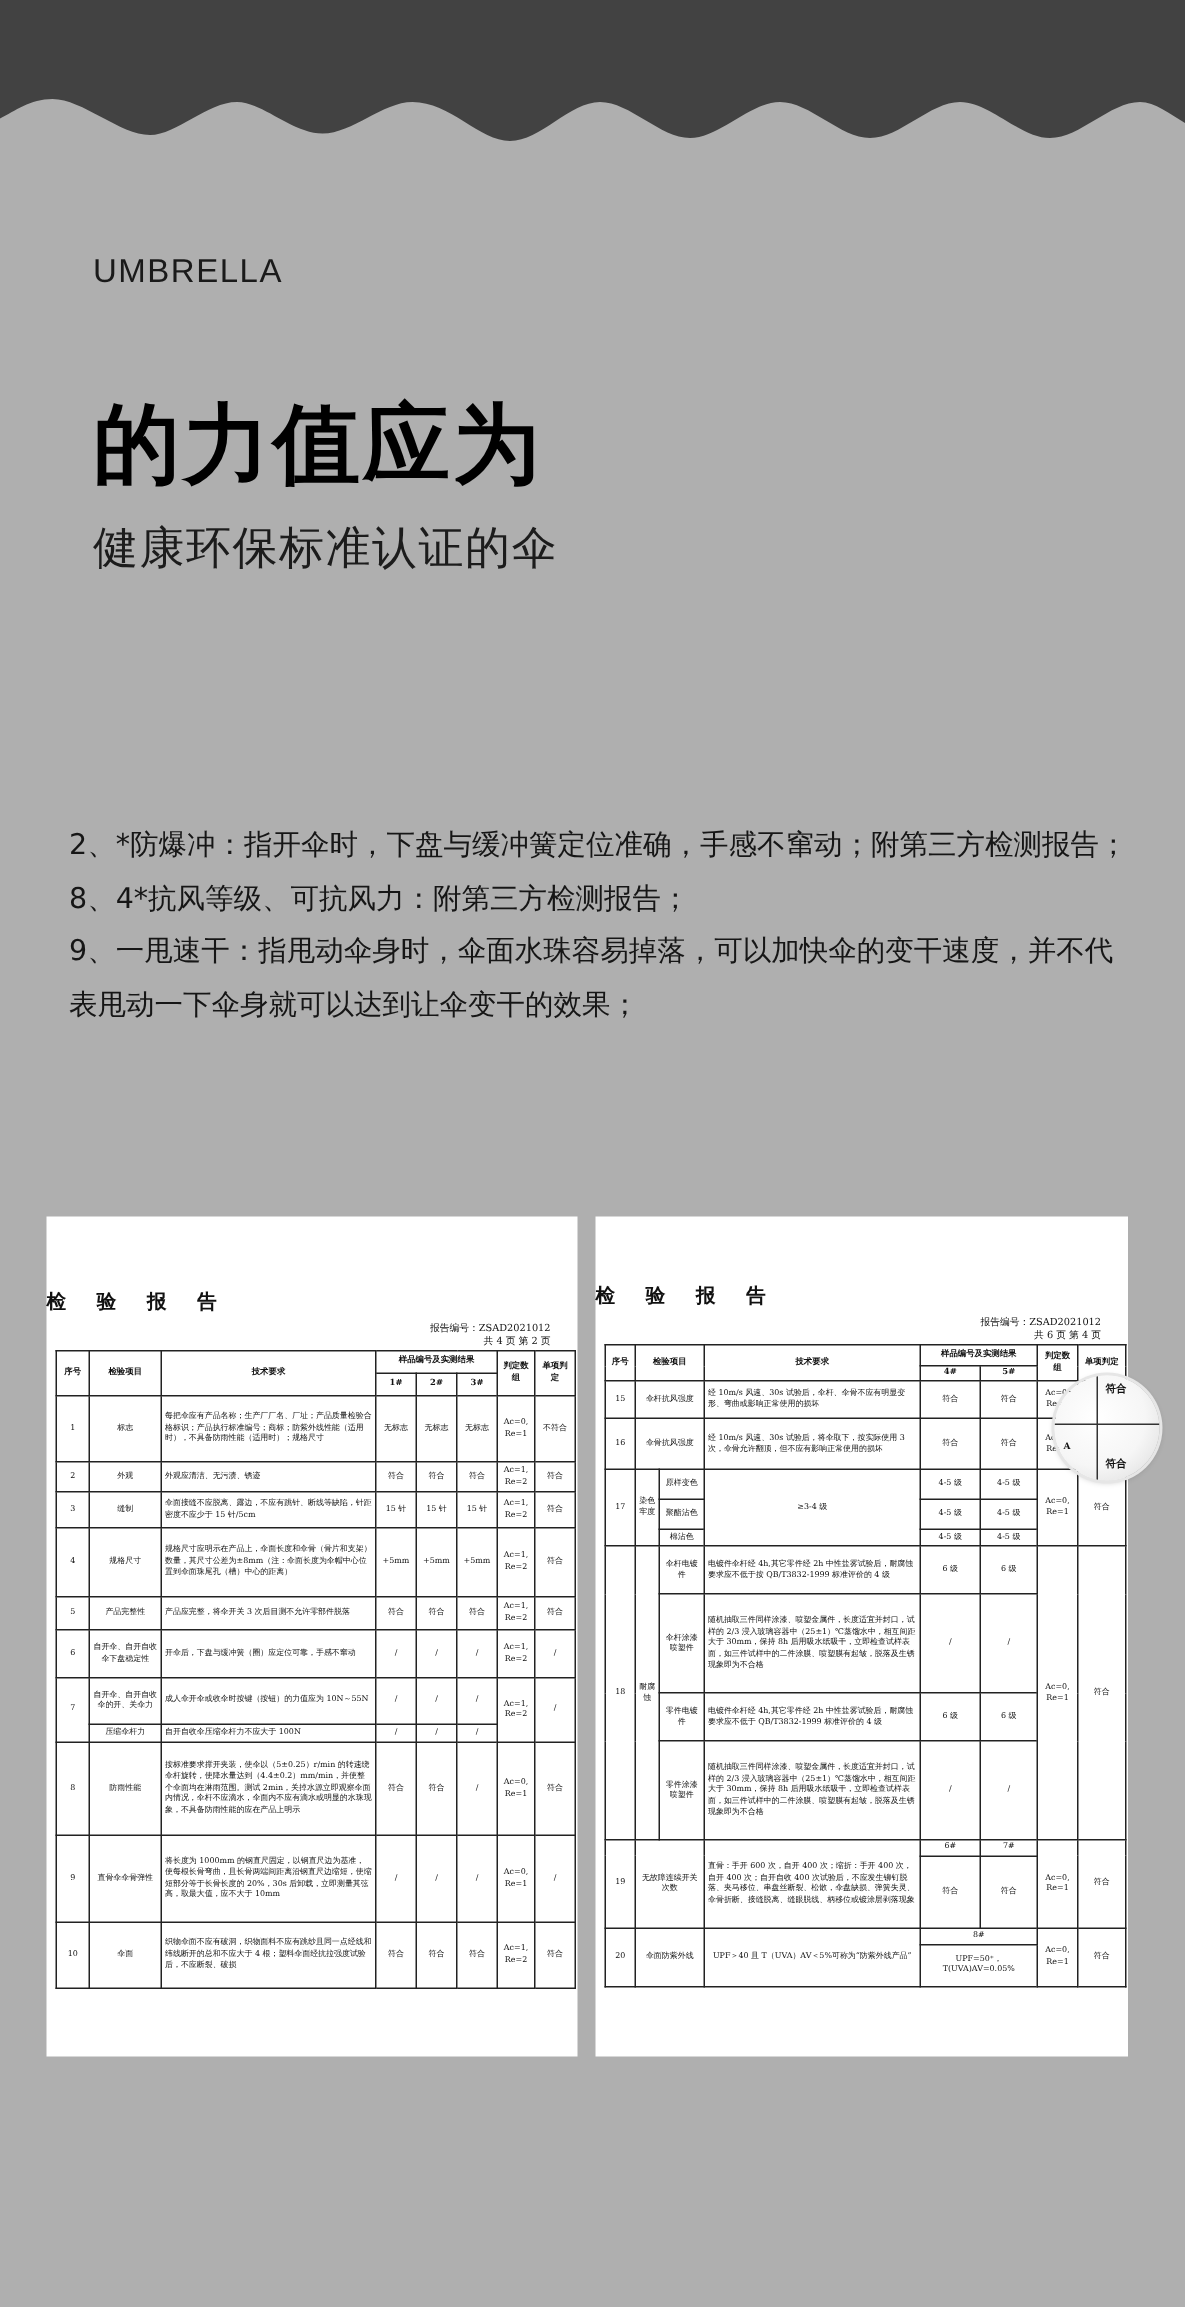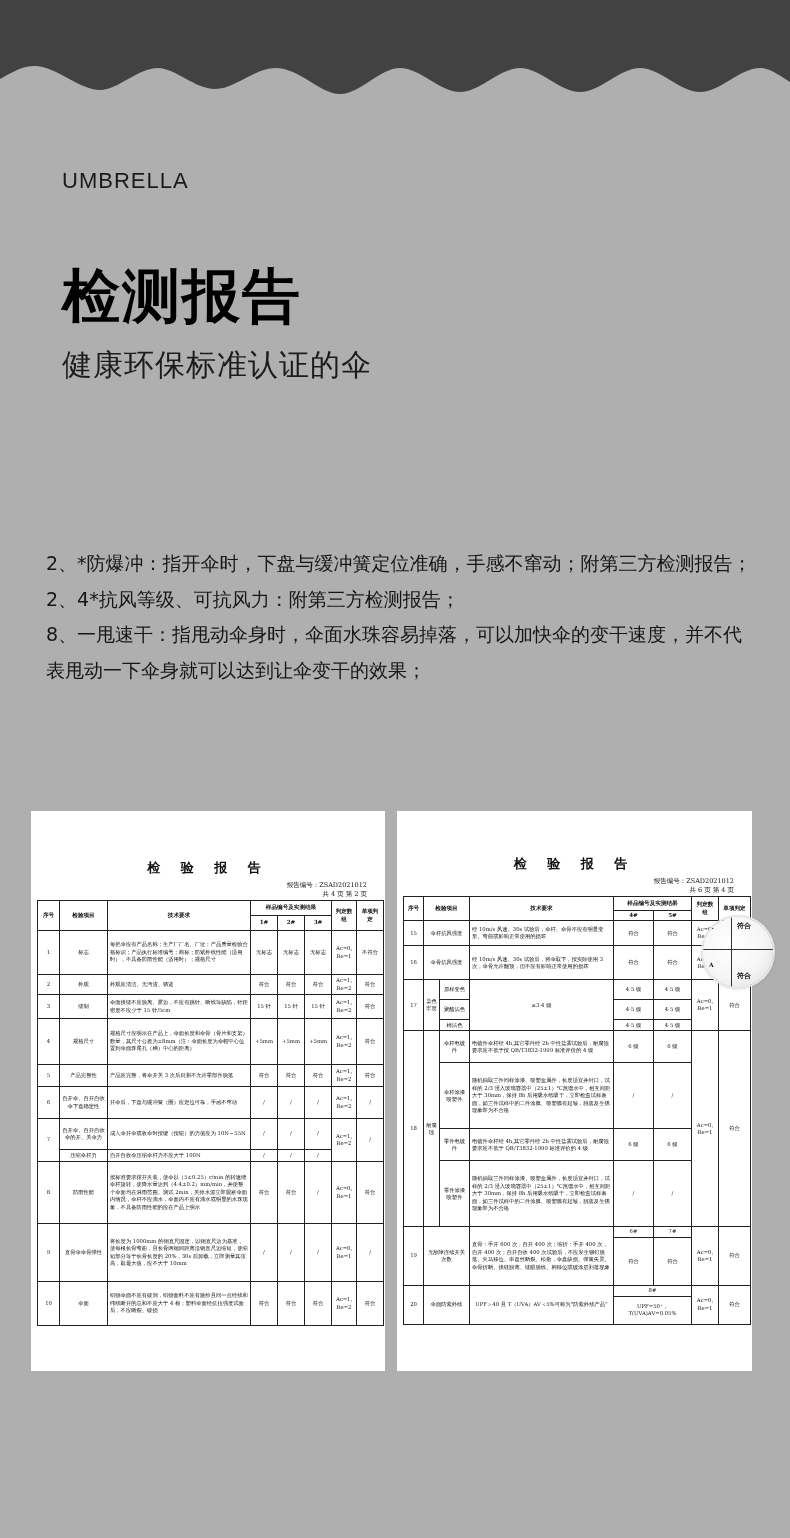--- a/index.html
+++ b/index.html
@@ -34,21 +34,21 @@
   .doc {
     position: absolute; background: #fff;
     padding: 0;
     font-family: "DejaVu Serif", "Liberation Serif", serif;
     color: #111;
   }
   .doc-left { left: 31px; top: 811px; width: 354px; height: 560px; }
   .doc-right { left: 397px; top: 811px; width: 355px; height: 560px; }
 
   .doc-title {
-    position: absolute; width: 100%; text-align: center;
+    position: absolute; width: 100%; 
     font-size: 13px; font-weight: bold; letter-spacing: 8px;
   }
   .doc-left .doc-title { top: 48px; }
   .doc-right .doc-title { top: 44px; }
   .doc-meta {
     position: absolute; right: 18px; font-size: 6.5px; line-height: 9px; text-align: right;
   }
   .doc-left .doc-meta { top: 70px; }
   .doc-right .doc-meta { top: 66px; }
 
@@ -78,27 +78,27 @@
   .magnifier .mg-text { position: absolute; font-size: 7px; font-weight: bold; }
 </style>
 </head>
 <body>
 
 <svg class="top-band" viewBox="0 0 790 100" preserveAspectRatio="none">
   <path d="M0,0 H790 V82 C780,76 770,68 760,68 C740,68 720,92 700,92 C680,92 660,68 640,68 C620,68 600,92 580,92 C560,92 540,68 520,68 C500,68 480,92 460,92 C440,92 420,68 400,68 C380,68 360,94 340,94 C320,94 300,68 275,68 C255,68 235,89 215,89 C195,89 175,68 158,68 C138,68 118,90 100,90 C80,90 55,66 35,66 C20,66 10,74 0,79 Z" fill="#424242"></path>
 </svg>
 
 <div class="brand">UMBRELLA</div>
-<h1 class="page-title">检测报告</h1>
+<h1 class="page-title">的力值应为</h1>
 <div class="subtitle">健康环保标准认证的伞</div>
 
 <div class="notes">
   <p>2、*防爆冲：指开伞时，下盘与缓冲簧定位准确，手感不窜动；附第三方检测报告；</p>
-  <p>2、4*抗风等级、可抗风力：附第三方检测报告；</p>
-  <p>8、一甩速干：指甩动伞身时，伞面水珠容易掉落，可以加快伞的变干速度，并不代表甩动一下伞身就可以达到让伞变干的效果；</p>
+  <p>8、4*抗风等级、可抗风力：附第三方检测报告；</p>
+  <p>9、一甩速干：指甩动伞身时，伞面水珠容易掉落，可以加快伞的变干速度，并不代表甩动一下伞身就可以达到让伞变干的效果；</p>
 </div>
 
 <div class="doc doc-left">
   <div class="doc-title">检 验 报 告</div>
   <div class="doc-meta">
     <div>报告编号：ZSAD2021012</div>
     <div style="padding-left:12px;">共 4 页   第 2 页</div>
   </div>
   <table class="rpt">
     <colgroup>

